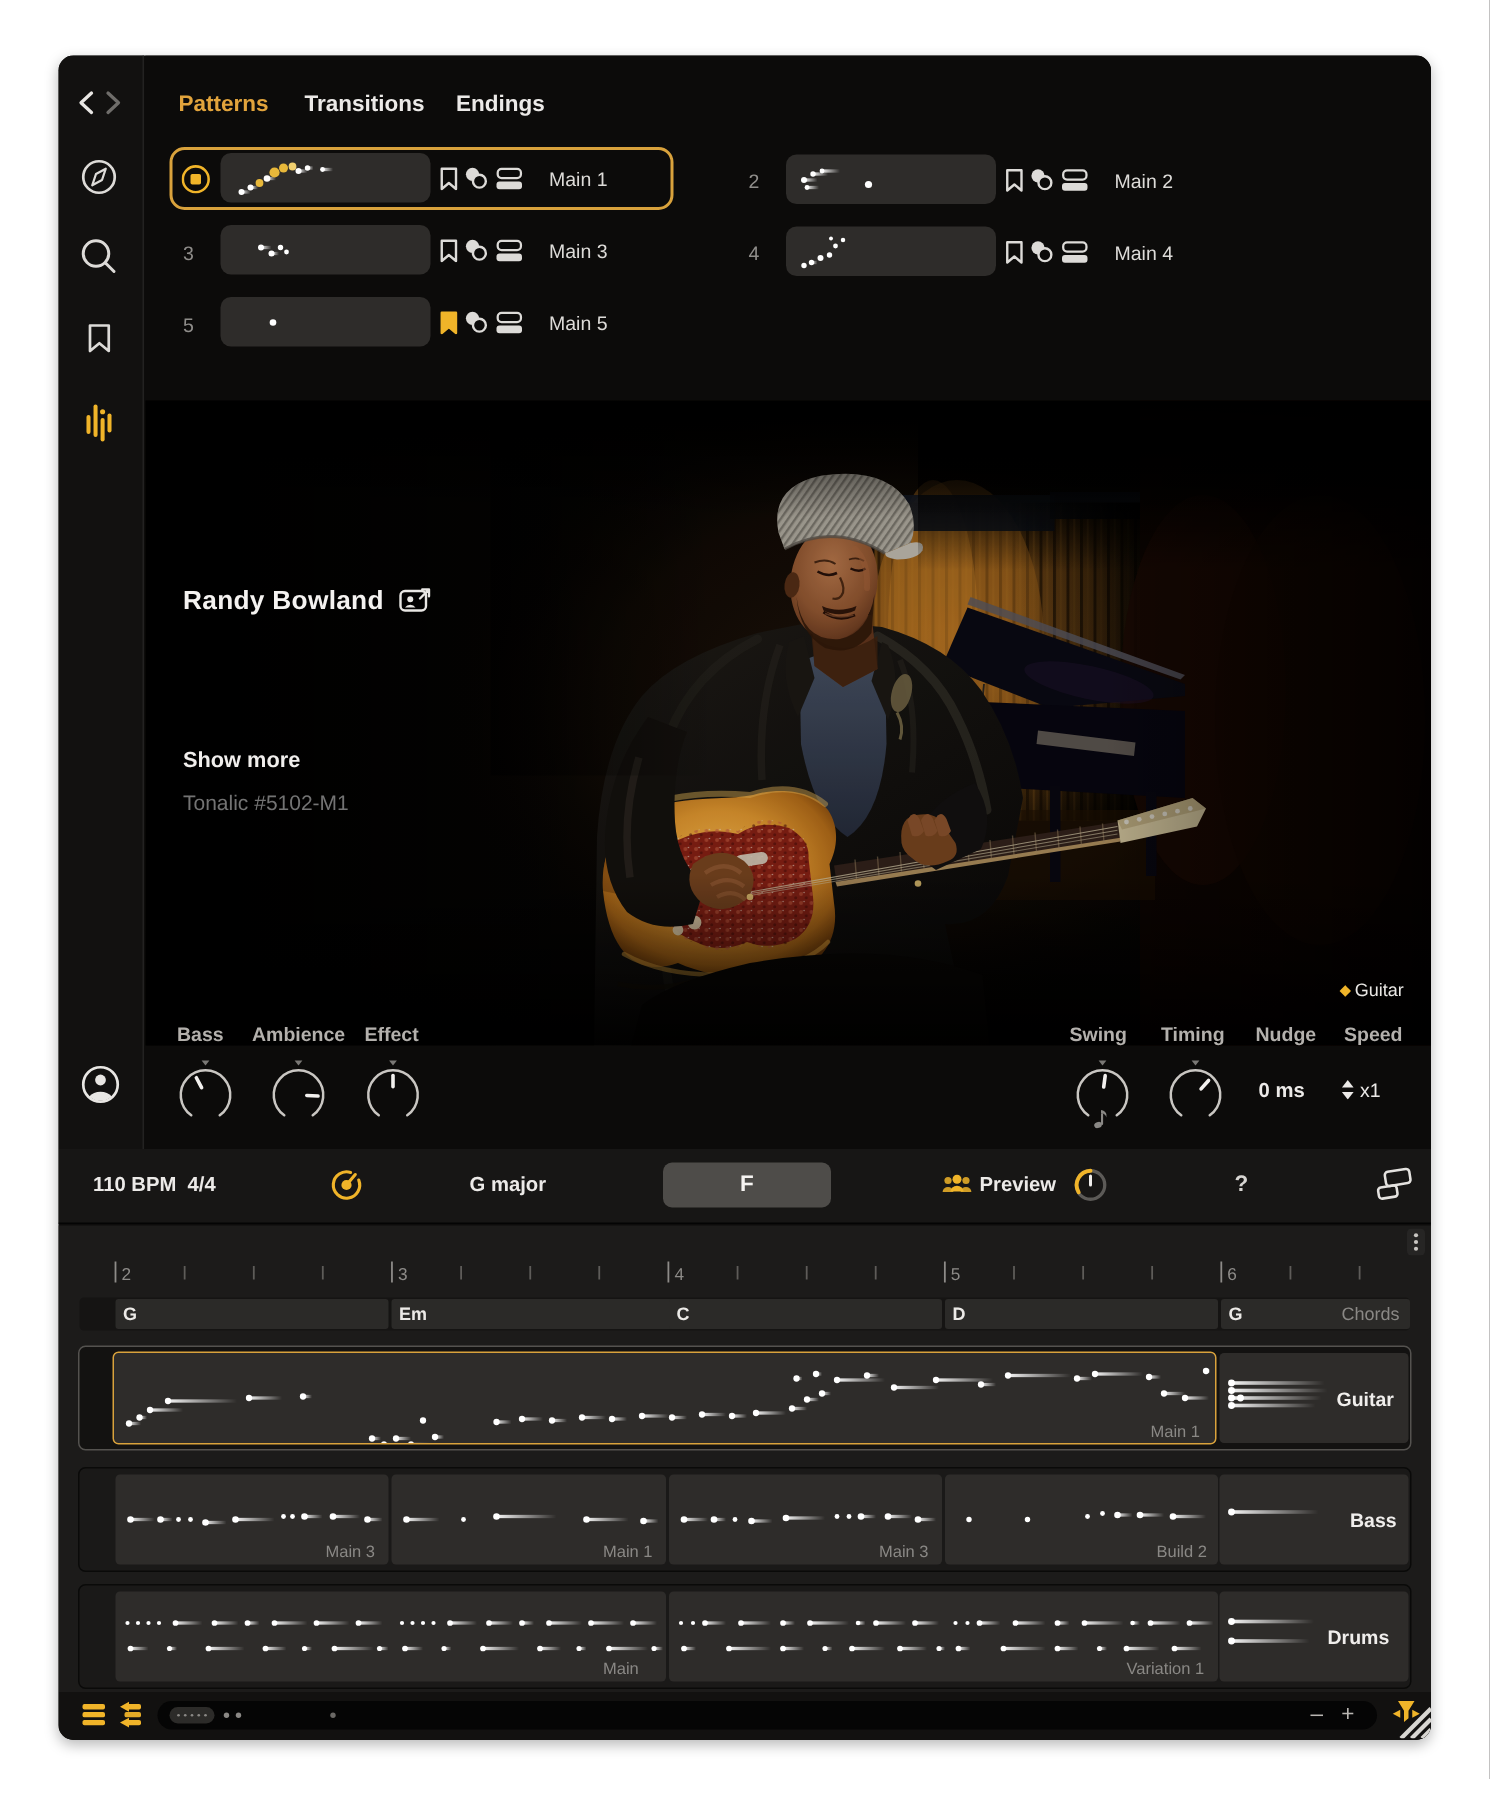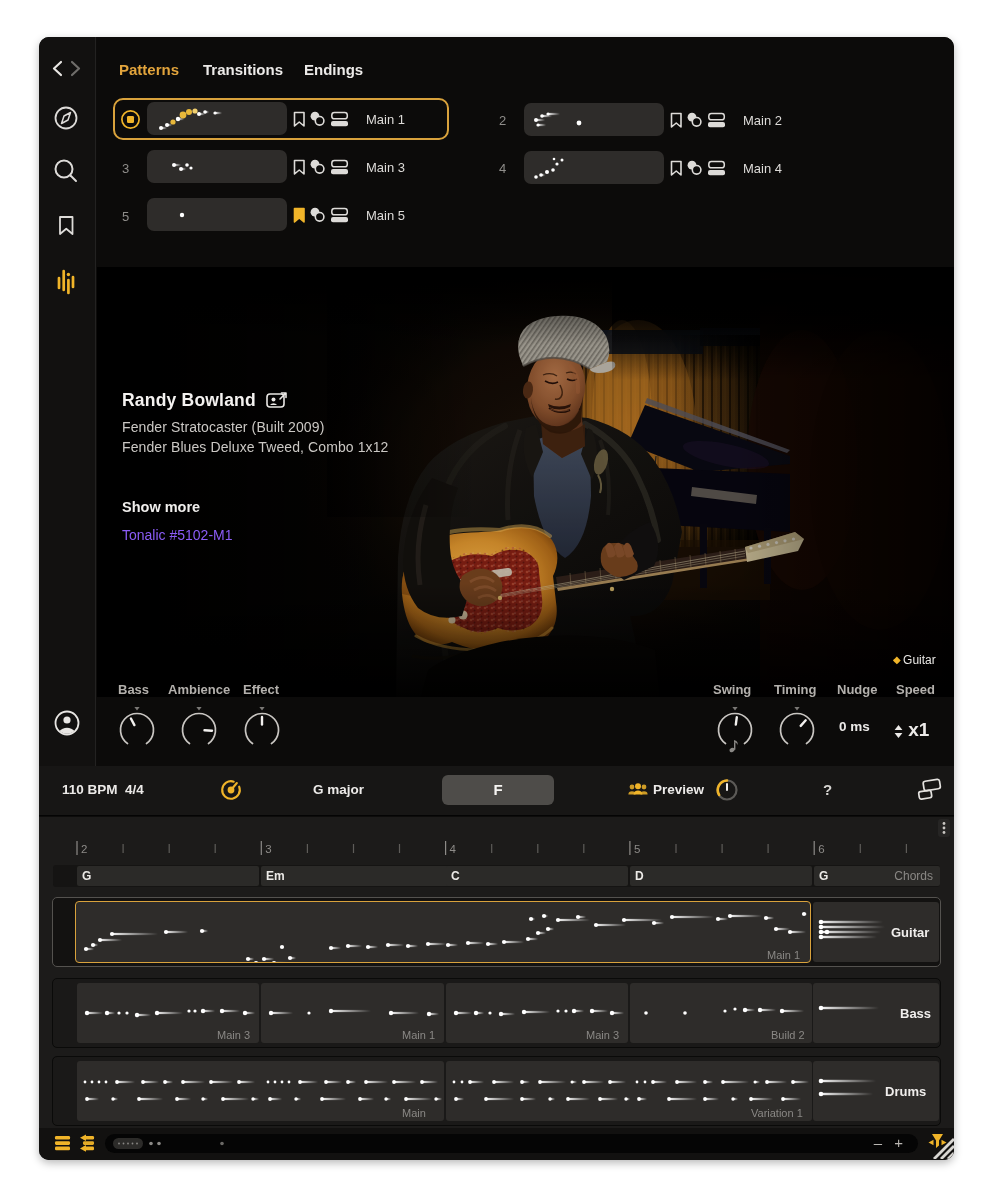--- a/index.html
+++ b/index.html
@@ -354,23 +354,22 @@
           <rect x="38" y="10" width="17" height="5.2" rx="2" fill="#dddbd8"></rect>
         </svg></div>
   <div class="abs mainlbl" style="left:269px;top:171px;">Main 5</div>
 
   <div class="abs" style="left:25px;top:353px;font-size:17.5px;font-weight:bold;color:#f4f2f0;letter-spacing:0.2px;">Randy Bowland&nbsp;&nbsp;<span style="display:inline-block;vertical-align:-2px;"><svg width="24" height="17" viewBox="0 0 24 17">
             <rect x="1" y="3" width="17" height="13" rx="3" stroke="#e9e7e4" stroke-width="1.6" fill="none"></rect>
             <circle cx="7.5" cy="8.5" r="2" fill="#e9e7e4"></circle>
             <path d="M4 14 a4 3.4 0 0 1 7 0 Z" fill="#e9e7e4"></path>
             <path d="M14 8 L20 2 M20 2 h-4.5 M20 2 v4.5" stroke="#e9e7e4" stroke-width="1.6" fill="none" stroke-linecap="round"></path>
           </svg></span></div>
-  <div class="abs infotxt" style="left:25px;top:380px;line-height:20px;">Fender Stratocaster (Built 2009)<br>Fender Blues Deluxe Tweed, Combo 1x12</div>
   <div class="abs" style="left:25px;top:462px;font-size:14.5px;font-weight:bold;color:#f0eeec;">Show more</div>
-  <div class="abs" style="left:25px;top:490px;font-size:14px;color:#8b5cf6;">Tonalic #5102-M1</div>
+  <div class="abs" style="left:25px;top:490px;font-size:14px;color:#737373;">Tonalic #5102-M1</div>
 
   <div class="abs" style="left:796px;top:616px;font-size:12px;color:#e9e7e4;"><span style="color:#f0b429;font-size:10px;vertical-align:1px;">◆</span> Guitar</div>
 
   <div class="abs knoblbl" style="left:21px;top:645px;">Bass</div>
   <div class="abs knoblbl" style="left:71px;top:645px;">Ambience</div>
   <div class="abs knoblbl" style="left:146px;top:645px;">Effect</div>
   <div class="abs" style="left:14px;top:664px;width:220px;height:55px;"><svg width="220" height="55" viewBox="0 0 220 55">
           <path d="M16.5 42.5 A16.5 16.5 0 1 1 35.5 42.5" stroke="#c9c6c2" stroke-width="1.7" fill="none" stroke-linecap="round"></path>
           <line x1="23.4" y1="24.1" x2="19.9" y2="17.5" stroke="#f2f0ee" stroke-width="2.4" stroke-linecap="round"></line>
           <path d="M23.4 6.0 h5.2 l-2.6 3.4 Z" fill="#7a7875"></path>
@@ -392,21 +391,21 @@
           <g fill="#8a8885">
             <ellipse cx="25" cy="49" rx="2.6" ry="2" transform="rotate(-20 25 49)"></ellipse>
             <rect x="27" y="41" width="1.4" height="8" rx="0.7"></rect>
             <path d="M27 41 q3 0.5 3.6 3 l0 -2.2 q-0.6 -2.2 -3.6 -2.8 Z"></path>
           </g>
           <path d="M80.5 42.5 A16.5 16.5 0 1 1 99.5 42.5" stroke="#c9c6c2" stroke-width="1.7" fill="none" stroke-linecap="round"></path>
           <line x1="93.7" y1="24.9" x2="98.7" y2="19.3" stroke="#f2f0ee" stroke-width="2.4" stroke-linecap="round"></line>
           <path d="M87.4 6.0 h5.2 l-2.6 3.4 Z" fill="#7a7875"></path>
         </svg></div>
   <div class="abs" style="left:742px;top:682px;font-size:13.5px;font-weight:bold;color:#eceae8;">0 ms</div>
-  <div class="abs" style="left:797px;top:682px;font-size:19px;font-weight:bold;color:#eceae8;"><svg width="9" height="13" viewBox="0 0 9 13" style="vertical-align:-2px;">
+  <div class="abs" style="left:797px;top:682px;font-size:13px;font-weight:normal;color:#eceae8;"><svg width="9" height="13" viewBox="0 0 9 13" style="vertical-align:-2px;">
           <path d="M4.5 0 L8.4 5 L0.6 5 Z" fill="#eceae8"></path>
           <path d="M4.5 13 L8.4 8 L0.6 8 Z" fill="#eceae8"></path>
         </svg> x1</div>
 </div>
 
 <div id="sidebar"><svg width="57" height="729" viewBox="0 0 57 729">
         <path d="M22 25 L15 31.5 L22 38" stroke="#e8e6e3" stroke-width="2.2" fill="none" stroke-linecap="round" stroke-linejoin="round"></path>
         <path d="M33 25 L40 31.5 L33 38" stroke="#6f6d6a" stroke-width="2.2" fill="none" stroke-linecap="round" stroke-linejoin="round"></path>
         <circle cx="27" cy="81" r="10.5" stroke="#dddbd8" stroke-width="1.8" fill="none"></circle>
         <path d="M31.5 75.5 L29 83 L22.5 86.5 L25 79 Z" stroke="#dddbd8" stroke-width="1.5" fill="none" stroke-linejoin="round"></path>

